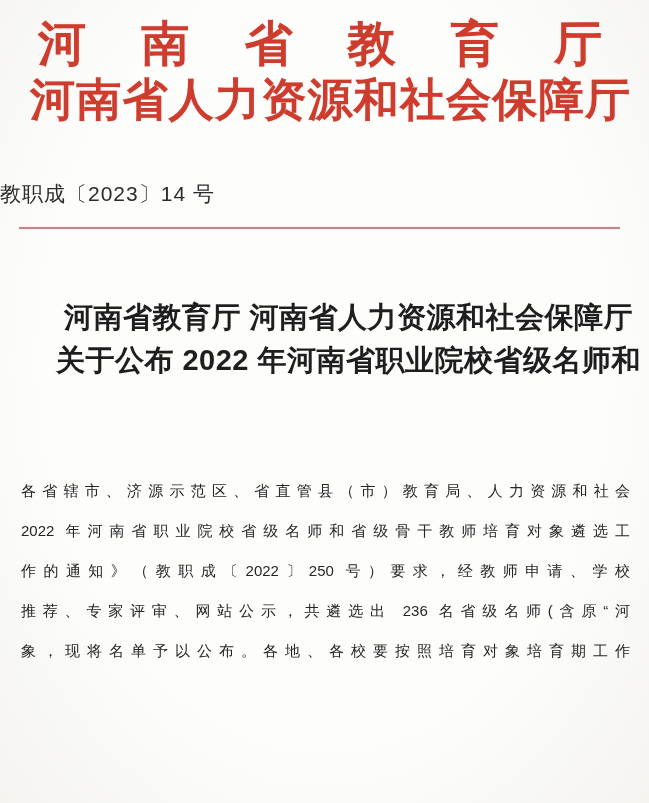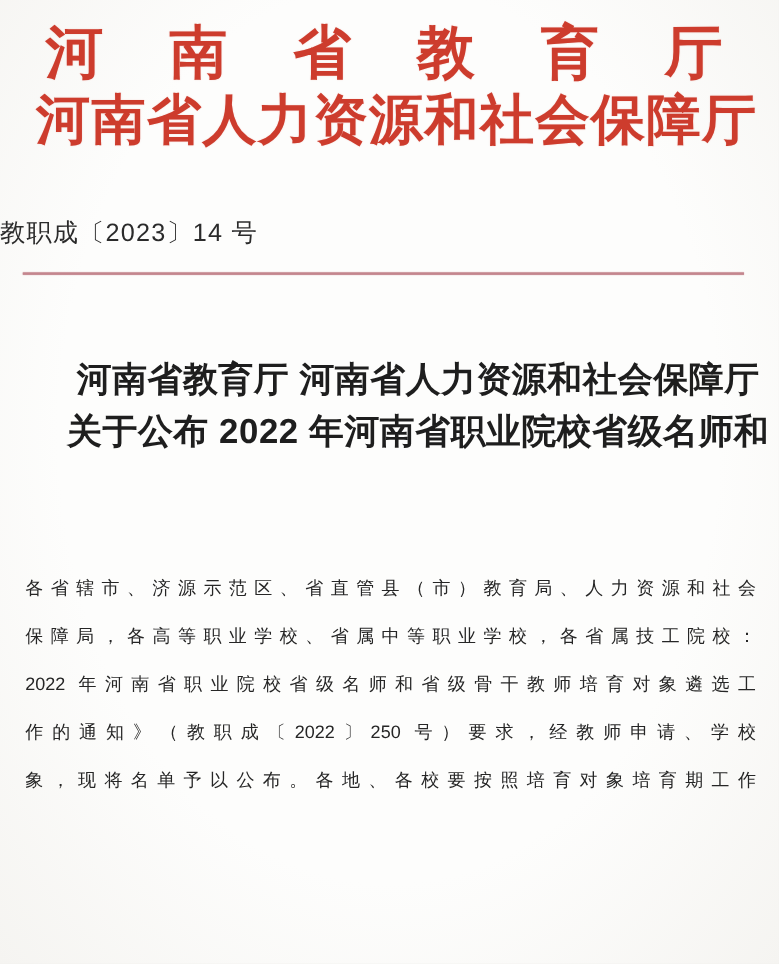--- a/index.html
+++ b/index.html
@@ -113,19 +113,19 @@
 
   <div class="divider"></div>
 
   <h1 class="title">
     <span class="t-line">河南省教育厅 河南省人力资源和社会保障厅</span>
     <span class="t-line">关于公布 2022 年河南省职业院校省级名师和</span>
   </h1>
 
   <div class="body-text">
     <div class="b-line">各省辖市、济源示范区、省直管县（市）教育局、人力资源和社会</div>
-    <div class="b-line">保障局，各高等职业学校、省属中等职业学校，各省属技工院校：</div>
     <div class="b-line">2022 年河南省职业院校省级名师和省级骨干教师培育对象遴选工</div>
     <div class="b-line">作的通知》（教职成〔2022〕250 号）要求，经教师申请、学校</div>
+    <div class="b-line">推荐、专家评审、网站公示，共遴选出 236 名省级名师(含原“河</div>
     <div class="b-line">象，现将名单予以公布。各地、各校要按照培育对象培育期工作</div>
   </div>
 
 </div>
 
 </body></html>

